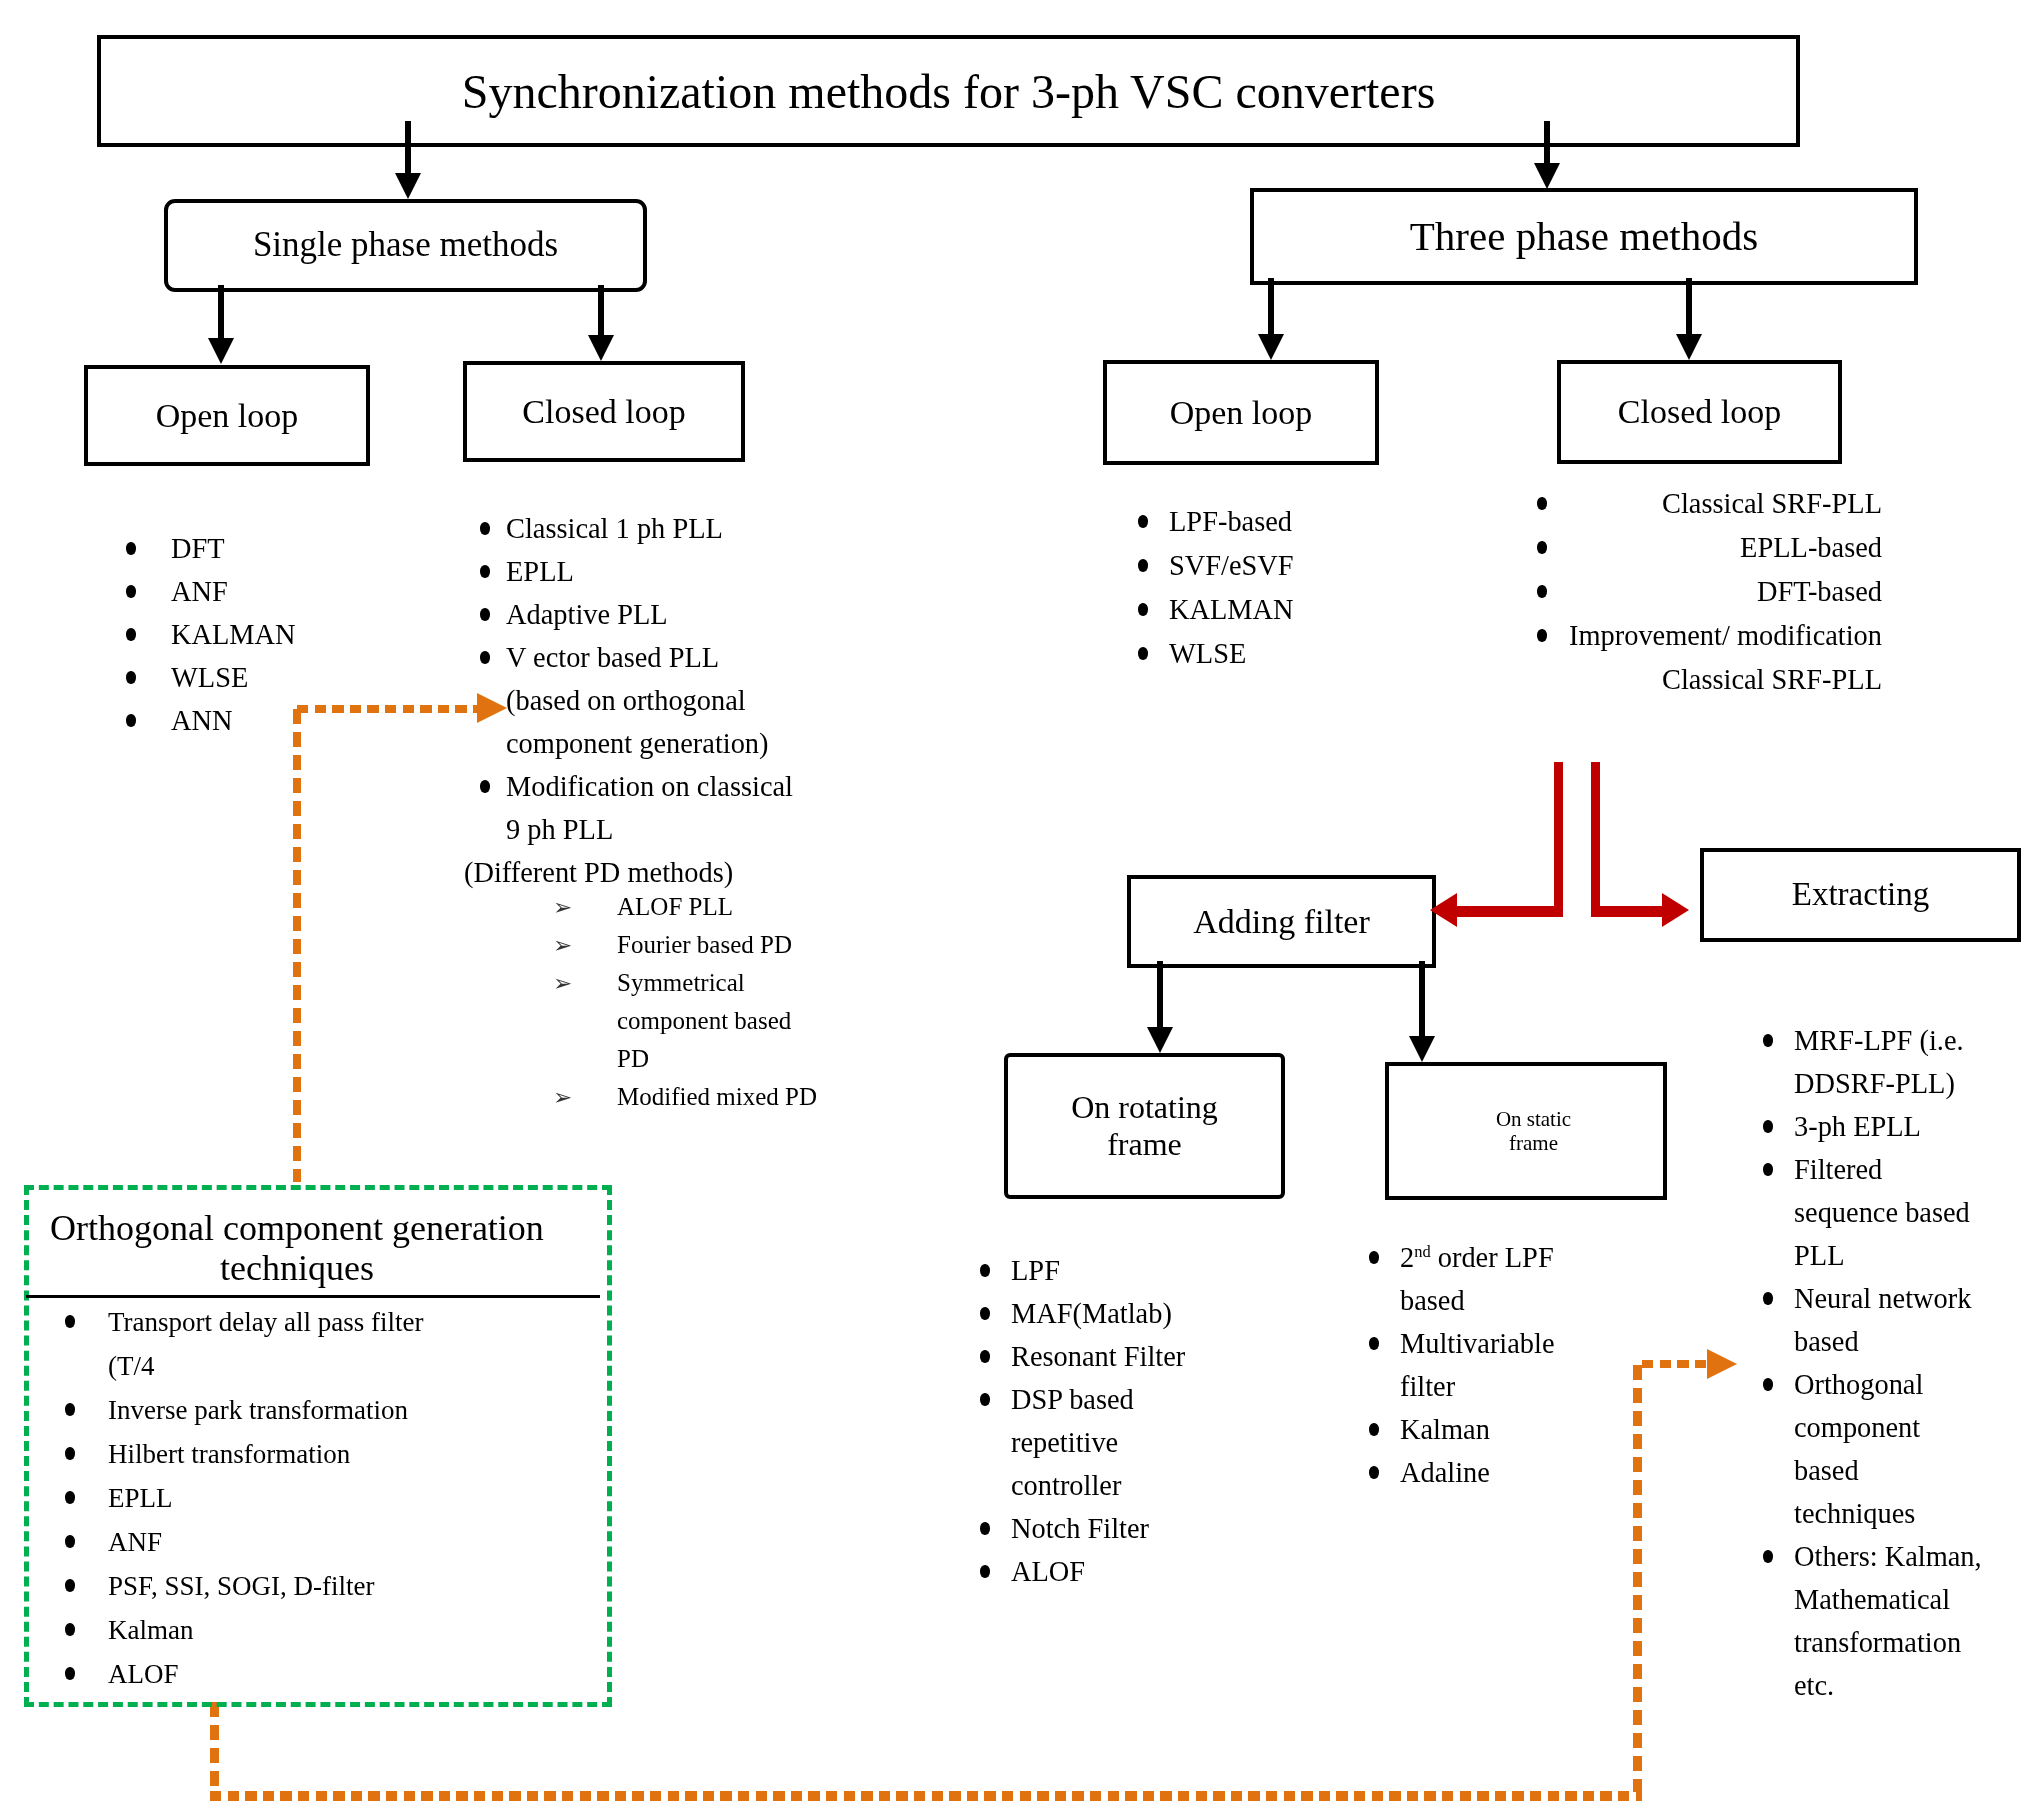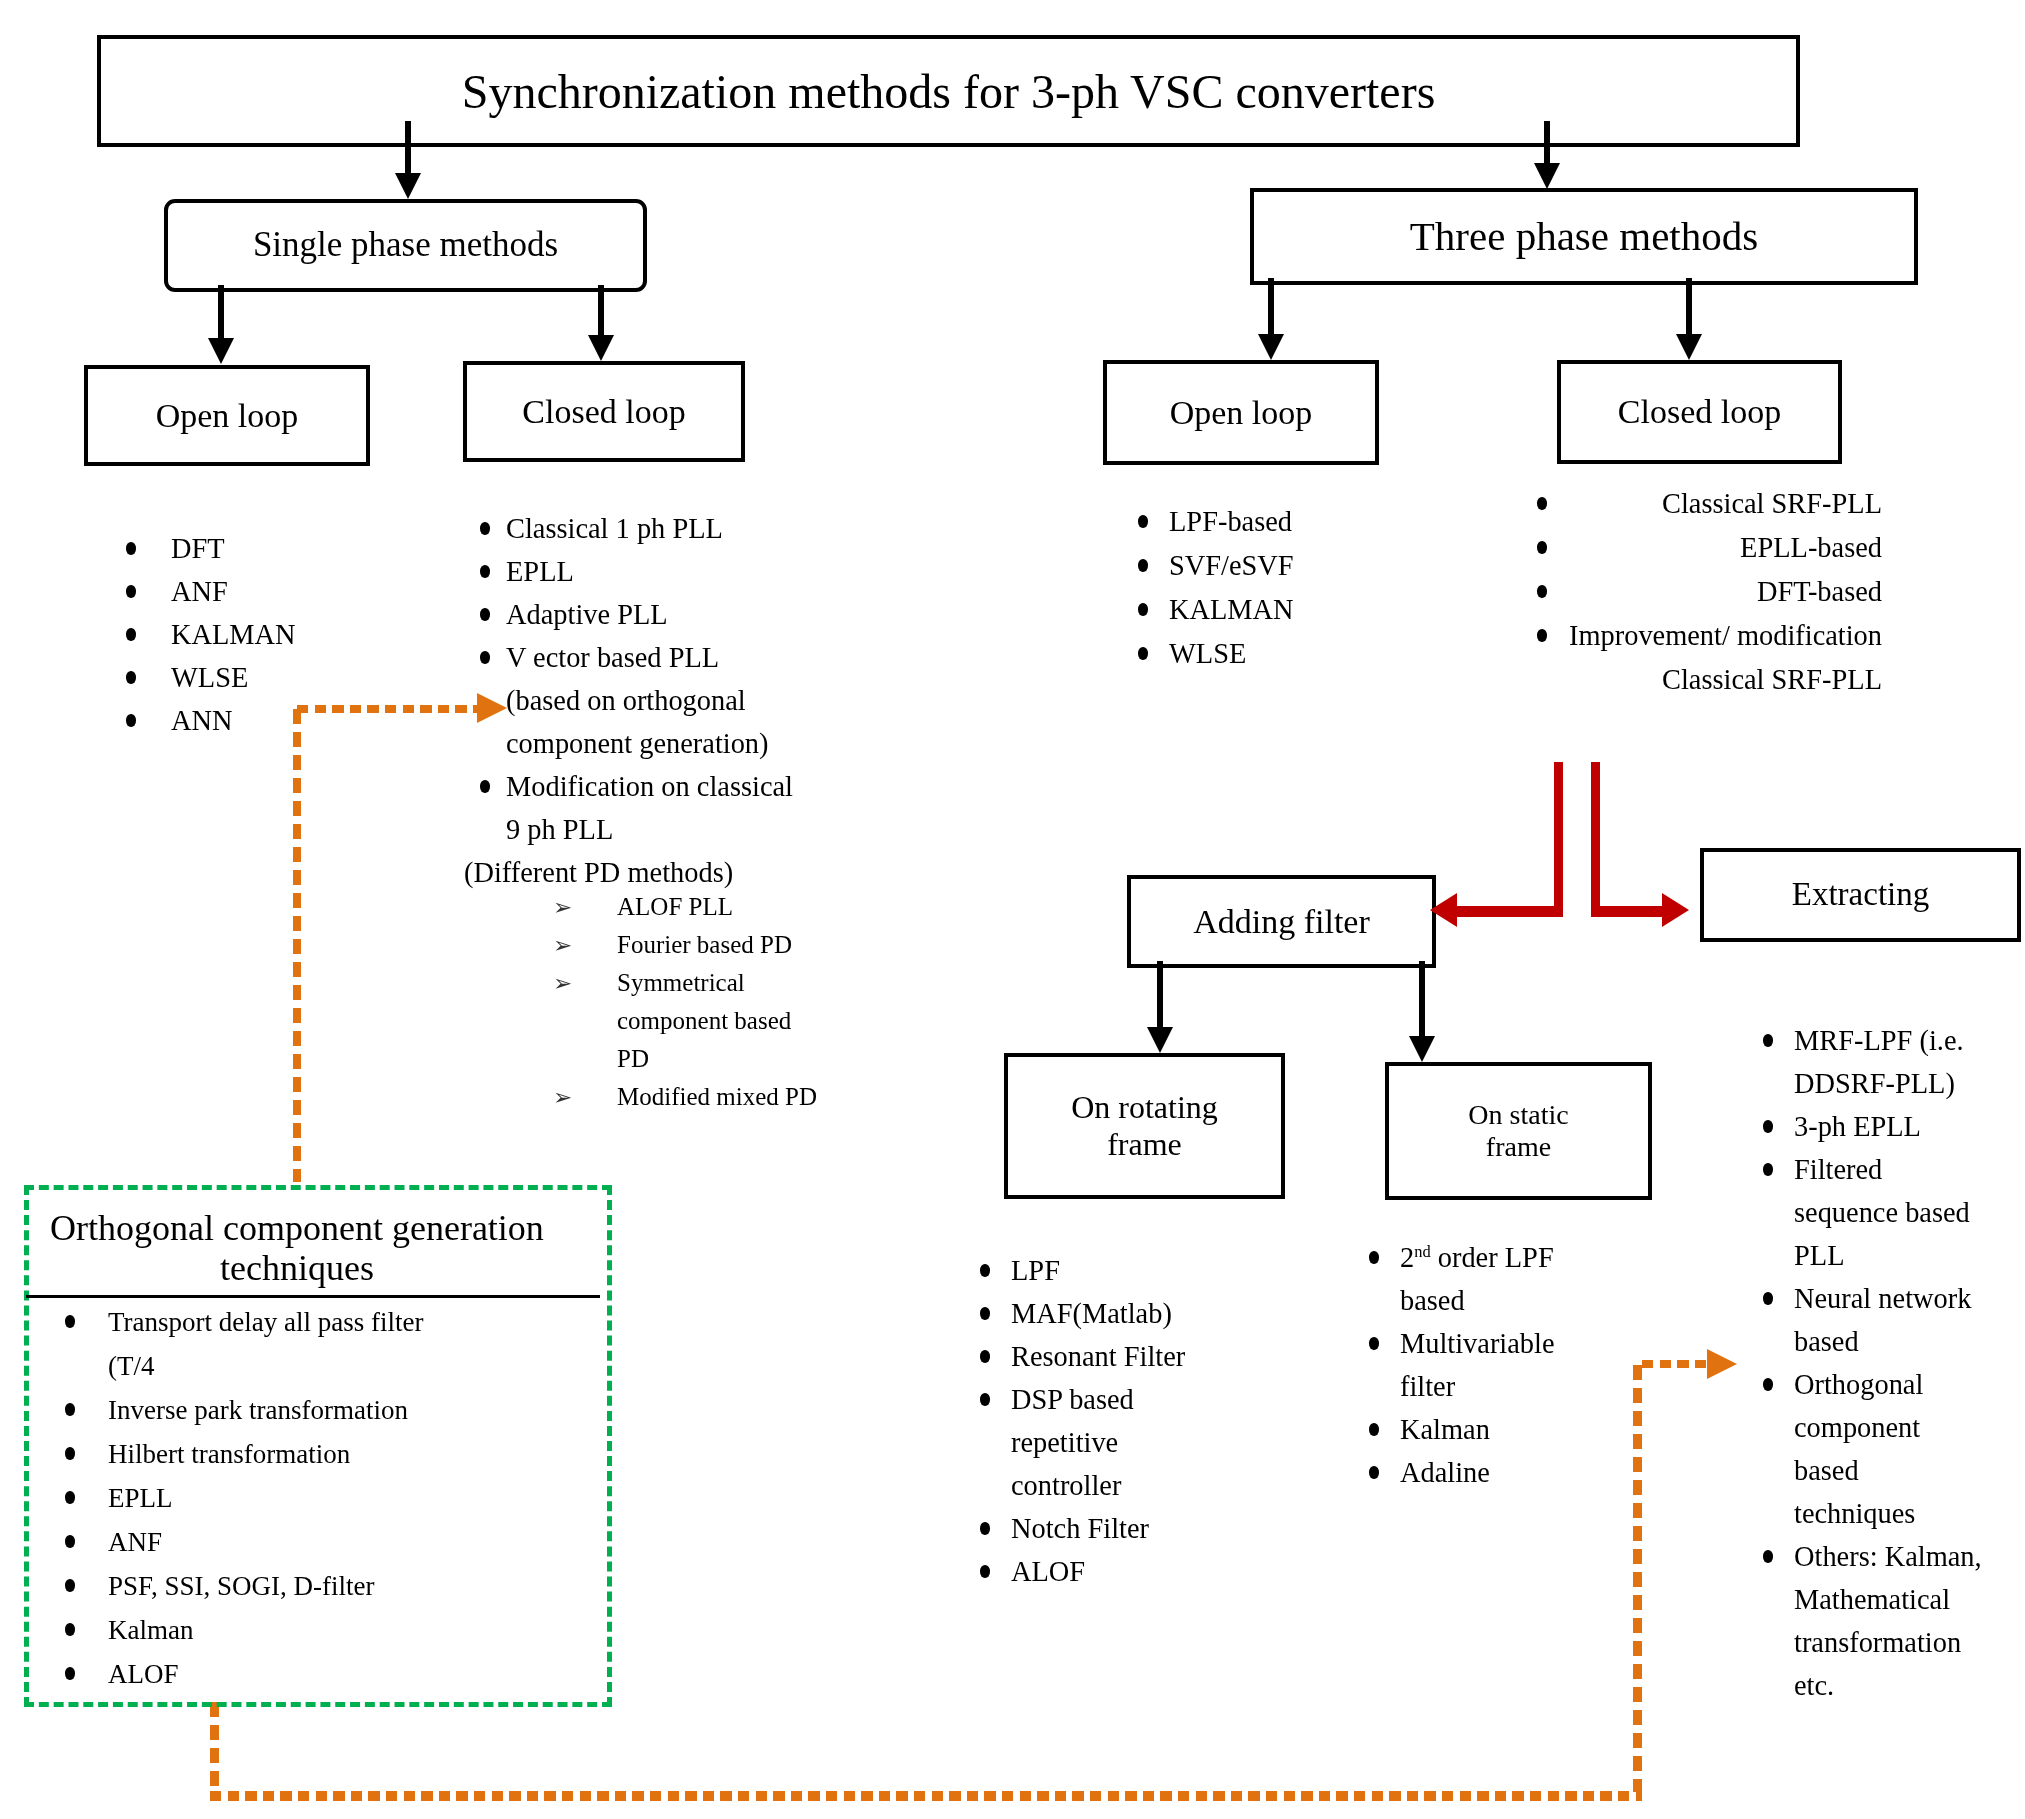--- a/index.html
+++ b/index.html
@@ -63,26 +63,26 @@
 </div>
 
 <div class="node" style="left:1127px;top:875px;width:301px;height:85px;font-size:34px;">
   <span class="lbl">Adding filter</span>
 </div>
 
 <div class="node" style="left:1700px;top:848px;width:313px;height:86px;font-size:33px;">
   <span class="lbl">Extracting</span>
 </div>
 
-<div class="node" style="left:1004px;top:1053px;width:273px;height:138px;font-size:32px;">
+<div class="node" style="left:1004px;top:1053px;width:273px;height:138px;font-size:32px;border-radius:6px;">
   <span class="lbl">On rotating
 frame</span>
 </div>
 
-<div class="node" style="left:1385px;top:1062px;width:259px;height:130px;font-size:28px;">
+<div class="node" style="left:1385px;top:1062px;width:259px;height:130px;font-size:21px;padding-left:15px;">
   <span class="lbl">On static
 frame</span>
 </div>
 
 <div class="varrow" style="left:405px;top:121px;height:52px;"></div>
 <div class="varrow" style="left:1544px;top:121px;height:42px;"></div>
 <div class="varrow" style="left:218px;top:285px;height:53px;"></div>
 <div class="varrow" style="left:598px;top:285px;height:50px;"></div>
 <div class="varrow" style="left:1268px;top:278px;height:56px;"></div>
 <div class="varrow" style="left:1686px;top:278px;height:56px;"></div>

